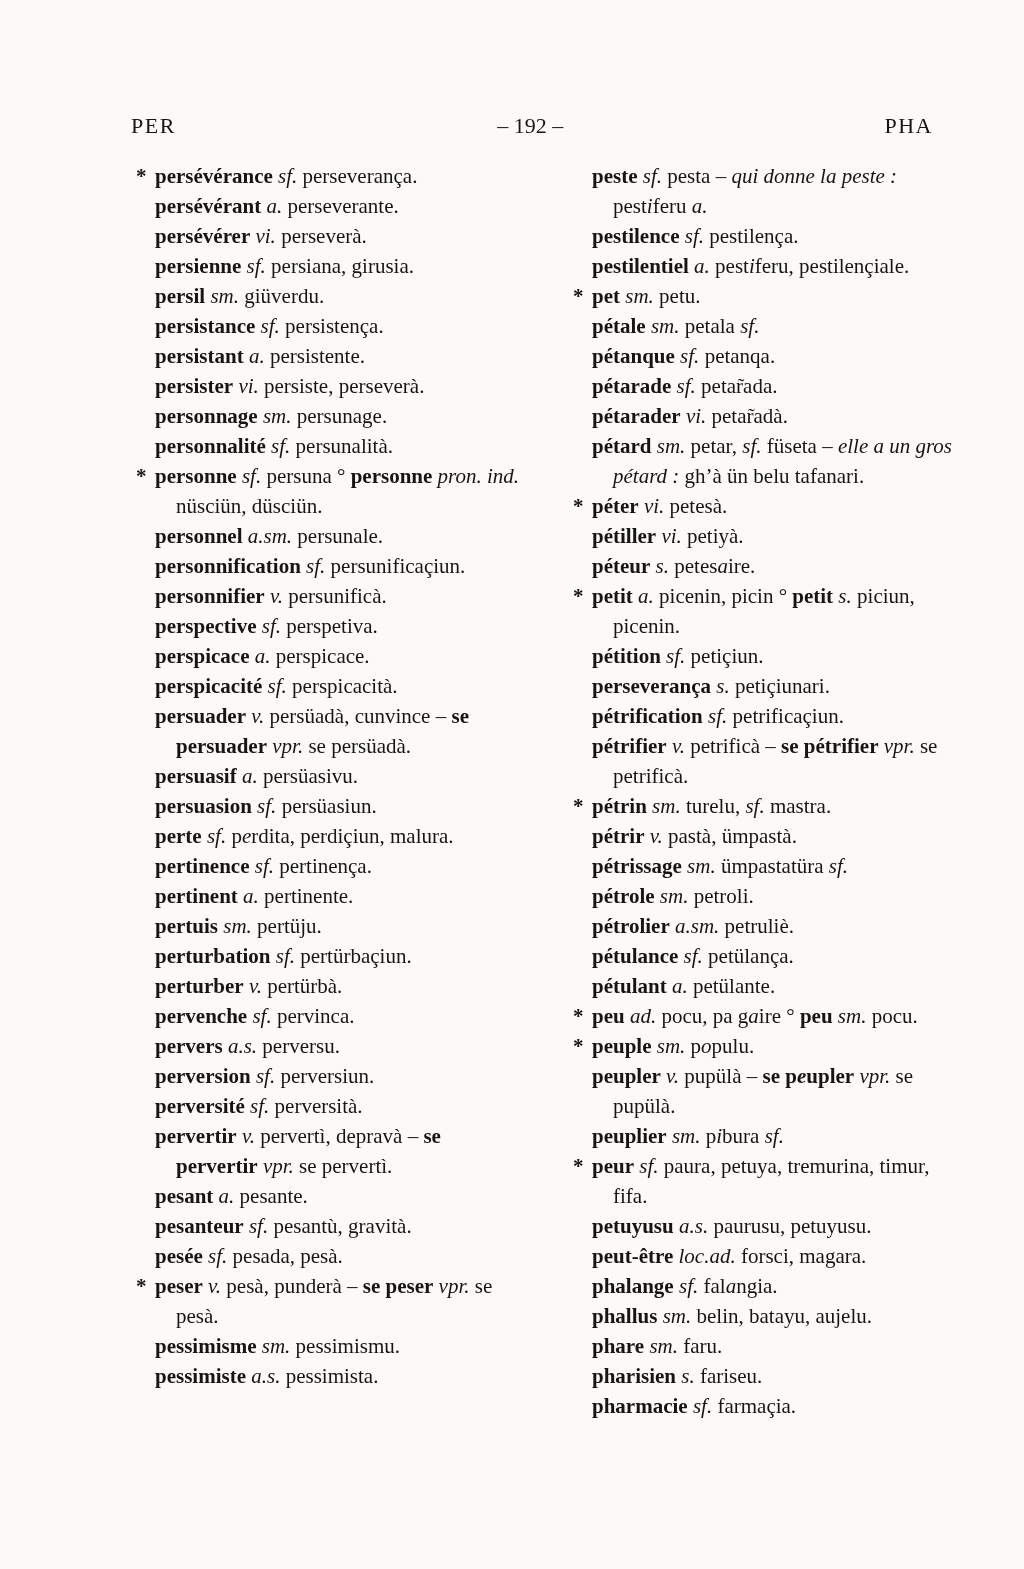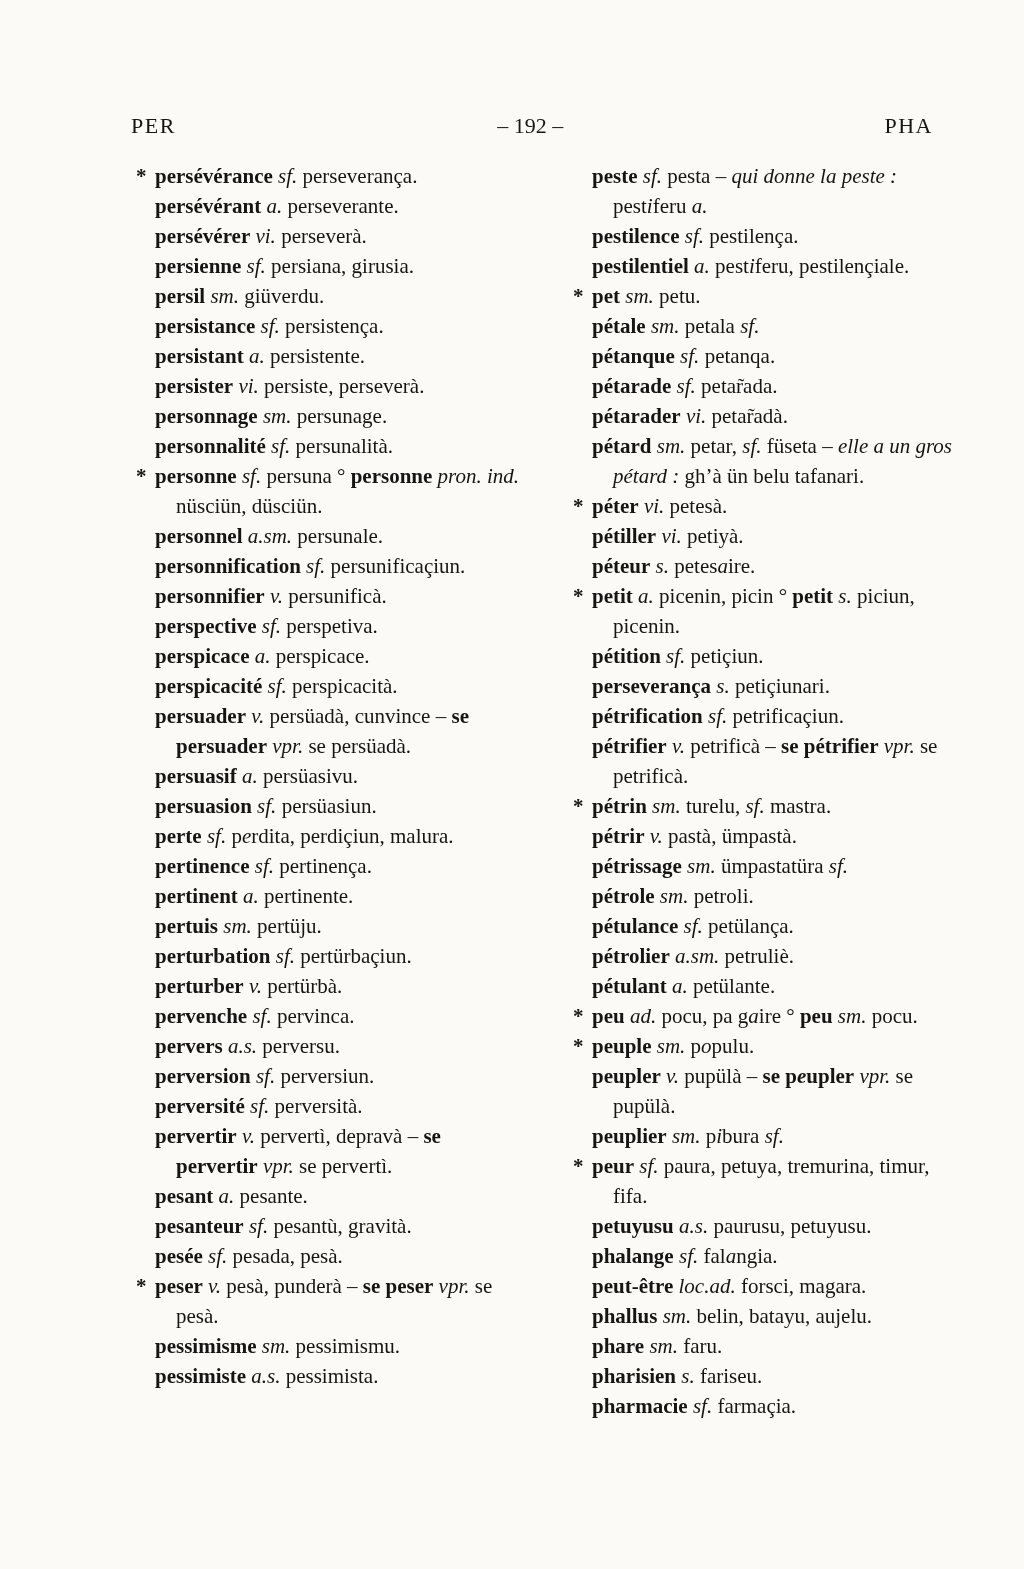--- a/index.html
+++ b/index.html
@@ -111,30 +111,30 @@
       <div class="entry"><span class="seg-b">péteur</span><span class="seg-i"> s.</span><span class="seg-n"> petes</span><span class="seg-i">a</span><span class="seg-n">ire.</span></div>
       <div class="entry"><span class="star">*</span><span class="seg-b">petit</span><span class="seg-i"> a.</span><span class="seg-n"> picenin, picin ° </span><span class="seg-b">petit</span><span class="seg-i"> s.</span><span class="seg-n"> piciun, picenin.</span></div>
       <div class="entry"><span class="seg-b">pétition</span><span class="seg-i"> sf.</span><span class="seg-n"> petiçiun.</span></div>
       <div class="entry"><span class="seg-b">perseverança</span><span class="seg-i"> s.</span><span class="seg-n"> petiçiunari.</span></div>
       <div class="entry"><span class="seg-b">pétrification</span><span class="seg-i"> sf.</span><span class="seg-n"> petrificaçiun.</span></div>
       <div class="entry"><span class="seg-b">pétrifier</span><span class="seg-i"> v.</span><span class="seg-n"> petrificà – </span><span class="seg-b">se pétrifier</span><span class="seg-i"> vpr.</span><span class="seg-n"> se petrificà.</span></div>
       <div class="entry"><span class="star">*</span><span class="seg-b">pétrin</span><span class="seg-i"> sm.</span><span class="seg-n"> turelu, </span><span class="seg-i">sf.</span><span class="seg-n"> mastra.</span></div>
       <div class="entry"><span class="seg-b">pétrir</span><span class="seg-i"> v.</span><span class="seg-n"> pastà, ümpastà.</span></div>
       <div class="entry"><span class="seg-b">pétrissage</span><span class="seg-i"> sm.</span><span class="seg-n"> ümpastatüra </span><span class="seg-i">sf.</span></div>
       <div class="entry"><span class="seg-b">pétrole</span><span class="seg-i"> sm.</span><span class="seg-n"> petroli.</span></div>
+      <div class="entry"><span class="seg-b">pétrolier</span><span class="seg-i"> a.sm.</span><span class="seg-n"> petruliè.</span></div>
       <div class="entry"><span class="seg-b">pétulance</span><span class="seg-i"> sf.</span><span class="seg-n"> petülança.</span></div>
-      <div class="entry"><span class="seg-b">pétrolier</span><span class="seg-i"> a.sm.</span><span class="seg-n"> petruliè.</span></div>
       <div class="entry"><span class="seg-b">pétulant</span><span class="seg-i"> a.</span><span class="seg-n"> petülante.</span></div>
       <div class="entry"><span class="star">*</span><span class="seg-b">peu</span><span class="seg-i"> ad.</span><span class="seg-n"> pocu, pa g</span><span class="seg-i">a</span><span class="seg-n">ire ° </span><span class="seg-b">peu</span><span class="seg-i"> sm.</span><span class="seg-n"> pocu.</span></div>
       <div class="entry"><span class="star">*</span><span class="seg-b">peuple</span><span class="seg-i"> sm.</span><span class="seg-n"> p</span><span class="seg-i">o</span><span class="seg-n">pulu.</span></div>
       <div class="entry"><span class="seg-b">peupler</span><span class="seg-i"> v.</span><span class="seg-n"> pupülà – </span><span class="seg-b">se p</span><span class="seg-bi">e</span><span class="seg-b">upler</span><span class="seg-i"> vpr.</span><span class="seg-n"> se pupülà.</span></div>
       <div class="entry"><span class="seg-b">peuplier</span><span class="seg-i"> sm.</span><span class="seg-n"> p</span><span class="seg-i">i</span><span class="seg-n">bura </span><span class="seg-i">sf.</span></div>
       <div class="entry"><span class="star">*</span><span class="seg-b">peur</span><span class="seg-i"> sf.</span><span class="seg-n"> paura, petuya, tremurina, timur, fifa.</span></div>
       <div class="entry"><span class="seg-b">petuyusu</span><span class="seg-i"> a.s.</span><span class="seg-n"> paurusu, petuyusu.</span></div>
+      <div class="entry"><span class="seg-b">peut-être</span><span class="seg-i"> loc.ad.</span><span class="seg-n"> forsci, magara.</span></div>
       <div class="entry"><span class="seg-b">phalange</span><span class="seg-i"> sf.</span><span class="seg-n"> fal</span><span class="seg-i">a</span><span class="seg-n">ngia.</span></div>
-      <div class="entry"><span class="seg-b">peut-être</span><span class="seg-i"> loc.ad.</span><span class="seg-n"> forsci, magara.</span></div>
       <div class="entry"><span class="seg-b">phallus</span><span class="seg-i"> sm.</span><span class="seg-n"> belin, batayu, aujelu.</span></div>
       <div class="entry"><span class="seg-b">phare</span><span class="seg-i"> sm.</span><span class="seg-n"> faru.</span></div>
       <div class="entry"><span class="seg-b">pharisien</span><span class="seg-i"> s.</span><span class="seg-n"> fariseu.</span></div>
       <div class="entry"><span class="seg-b">pharmacie</span><span class="seg-i"> sf.</span><span class="seg-n"> farmaçia.</span></div>
     </div>
 
 </div>
 
 </body></html>

